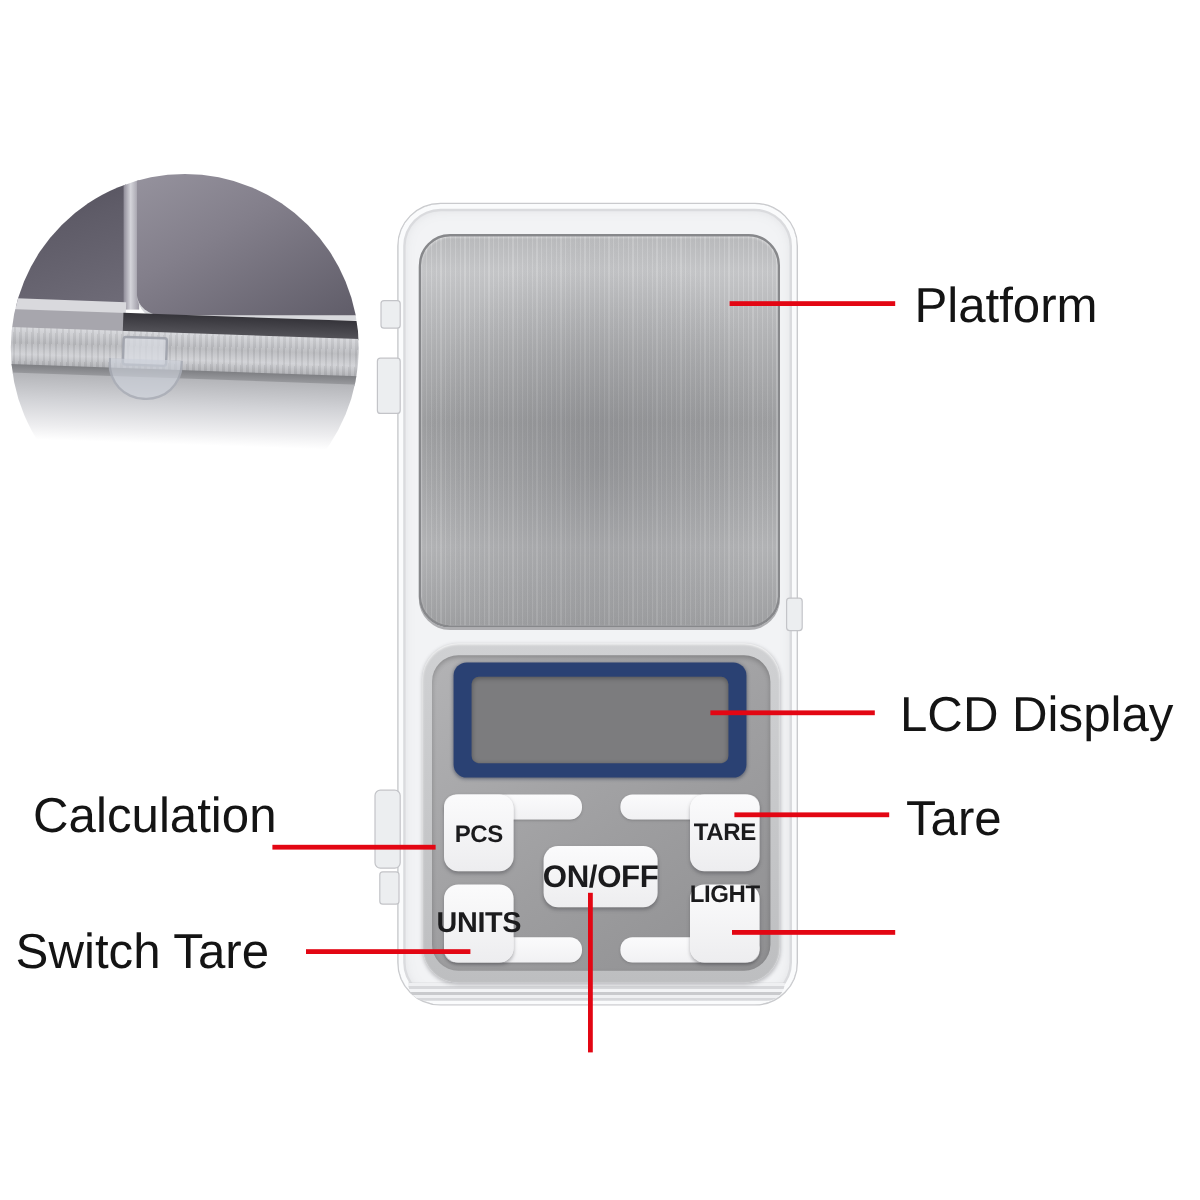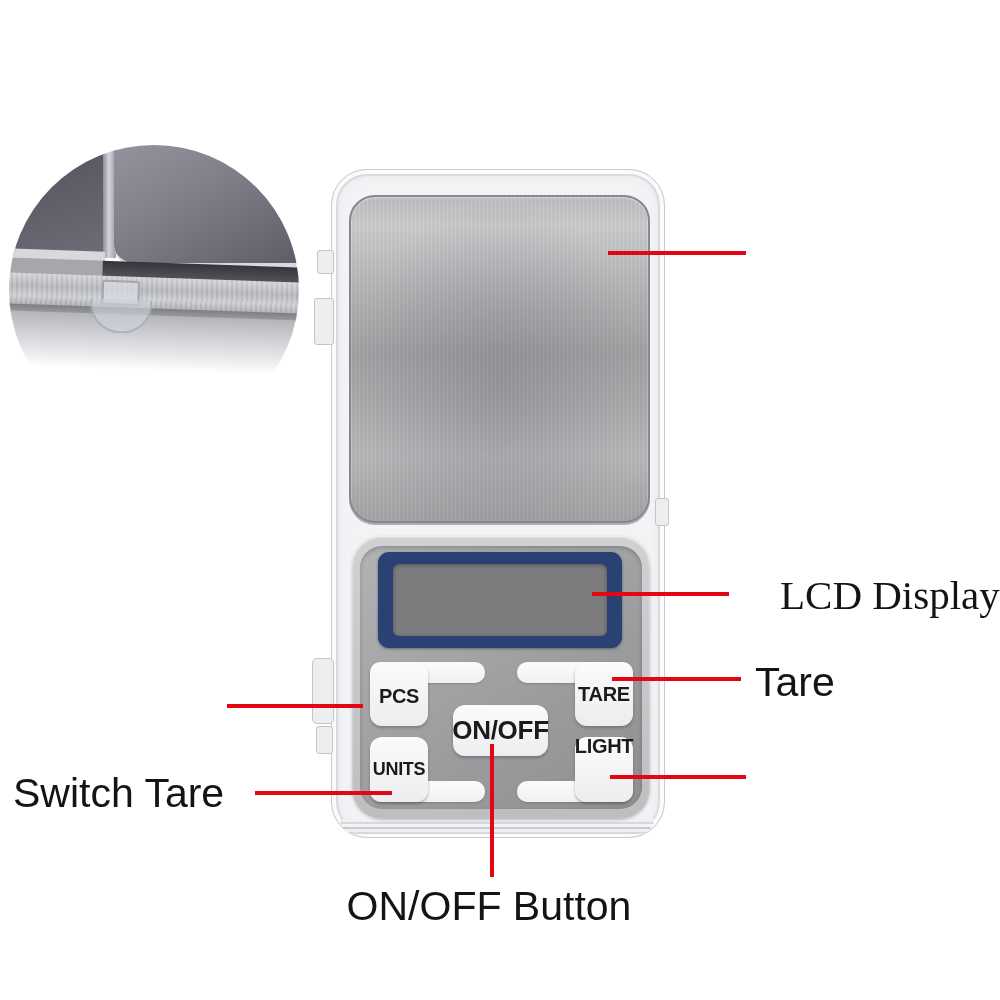--- a/index.html
+++ b/index.html
@@ -126,35 +126,36 @@
   <div class="key-arm" style="left:517px;top:781px;width:116px;height:21px;"></div>
 
   <div class="key" style="left:370px;top:662px;width:58px;height:64px;"></div>
   <div class="key" style="left:575px;top:662px;width:58px;height:64px;"></div>
   <div class="key" style="left:370px;top:737px;width:58px;height:65px;"></div>
   <div class="key" style="left:575px;top:737px;width:58px;height:65px;"></div>
   <div class="key" style="left:453px;top:705px;width:95px;height:51px;"></div>
 
   <div class="key-label" style="left:368px;top:662px;width:62px;height:68px;">PCS</div>
   <div class="key-label" style="left:572px;top:662px;width:64px;height:64px;">TARE</div>
-  <div class="key-label" style="left:366px;top:737px;width:66px;height:65px;font-size:18px;">UNITS</div>
+  <div class="key-label" style="left:366px;top:737px;width:66px;height:65px;font-size:24px;">UNITS</div>
   <div class="key-label" style="left:572px;top:714px;width:64px;height:65px;">LIGHT</div>
   <div class="key-label" style="left:453px;top:705px;width:95px;height:51px;font-size:26px;">ON/OFF</div>
 
   <div class="callout-line" style="left:608px;top:251px;width:138px;"></div>
   <div class="callout-line" style="left:592px;top:592px;width:137px;"></div>
   <div class="callout-line" style="left:612px;top:677px;width:129px;"></div>
   <div class="callout-line" style="left:610px;top:775px;width:136px;"></div>
   <div class="callout-line" style="left:227px;top:704px;width:136px;"></div>
   <div class="callout-line" style="left:255px;top:791px;width:137px;"></div>
   <div class="callout-line-v" style="left:490px;top:744px;height:133px;"></div>
 
-  <div class="callout-label" style="left:780px;top:572px;font-family:Liberation Serif, serif;">LCD Display</div>
+  <div class="callout-label" style="left:762px;top:231px;">Platform</div>
+  <div class="callout-label" style="left:750px;top:572px;">LCD Display</div>
   <div class="callout-label" style="left:755px;top:659px;">Tare</div>
 
   <div class="callout-label" style="left:18px;top:659px;width:222px;text-align:center;line-height:40px;">
+    <div>Calculation</div>
   </div>
 
   <div class="callout-label" style="left:13px;top:770px;">Switch Tare</div>
 
-  <div class="callout-label" style="left:339px;top:883px;width:300px;text-align:center;">ON/OFF Button</div>
 
 </div>
 
 </body></html>

